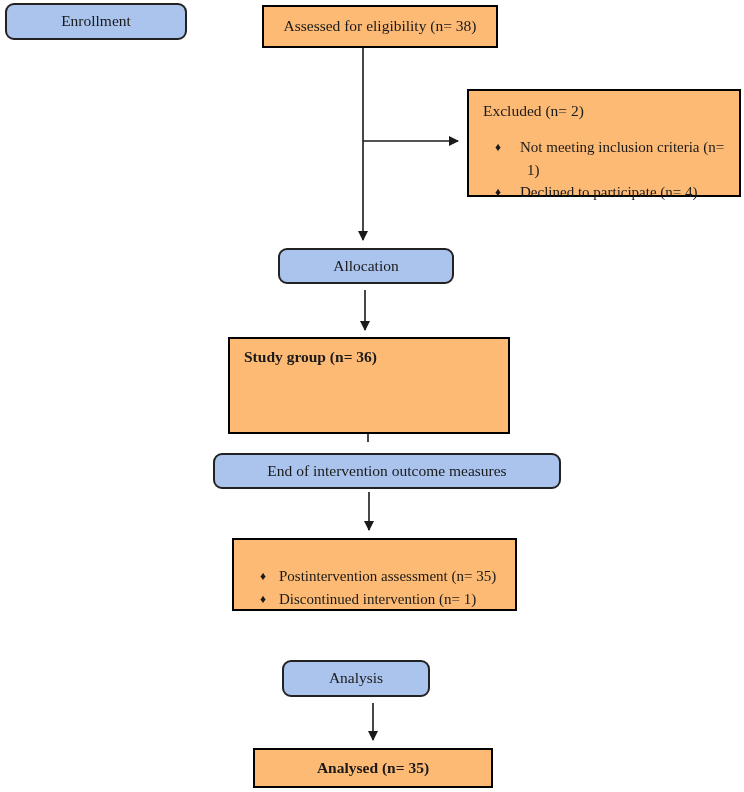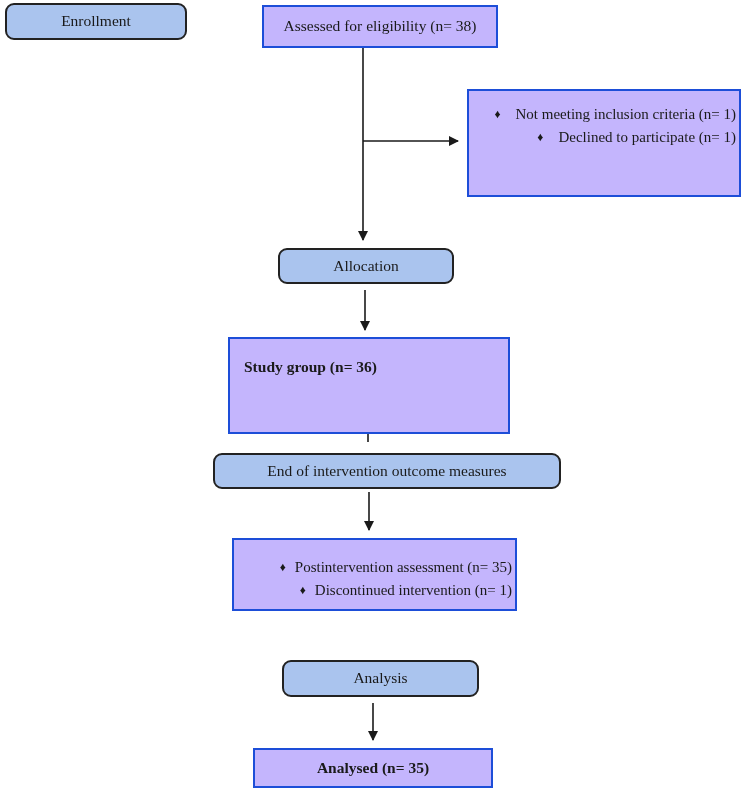--- a/index.html
+++ b/index.html
@@ -12,22 +12,22 @@
     width: 744px;
     height: 792px;
     background: #ffffff;
     font-family: "Liberation Serif", "DejaVu Serif", serif;
     color: #1a1a1a;
     overflow: hidden;
   }
   .node {
     position: absolute;
     box-sizing: border-box;
-    background: #c4b5fd;
-    border: 2px solid #1d4ed8;
+    background: #fdba74;
+    border: 2px solid #000000;
     font-size: 15.5px;
     line-height: 1.45;
   }
   .node.blue {
     background: var(--box-blue, #aac4ee);
     border-radius: 9px;
     border: 2px solid #222222;
   }
   .node.center {
     display: flex;
@@ -36,22 +36,21 @@
     text-align: center;
   }
   .node .title {
     padding: 0 0 2px 14px;
   }
   .node .title.bold {
     font-weight: bold;
   }
   .bold { font-weight: bold; }
   .bullet-list {
-    margin: 3px;
-    text-align: right;
+    margin: 12px;
   }
   .bullet-row {
     padding-left: 42px;
     text-indent: -28px;
     line-height: 1.5;
     font-size: 15px;
   }
   .bullet-glyph {
     font-size: 12px;
     display: inline-block;
@@ -60,24 +59,24 @@
     margin-right: 9px;
     vertical-align: 1px;
   }
   .bullet-list.wide-gap .bullet-row { padding-left: 46px; text-indent: -32px; }
   .bullet-list.wide-gap .bullet-glyph { margin-right: 15px; }
   
   #enrollment-box   { left: 5px;   top: 3px;   width: 182px; height: 37px; }
   #assessed-box     { left: 262px; top: 5px;   width: 236px; height: 43px; }
   #excluded-box     { left: 467px; top: 89px;  width: 274px; height: 108px; padding-top: 9px; }
   #allocation-box   { left: 278px; top: 248px; width: 176px; height: 36px; }
-  #study-box        { left: 228px; top: 337px; width: 282px; height: 97px;  padding-top: 17px; }
+  #study-box        { left: 228px; top: 337px; width: 282px; height: 97px;  padding-top: 7px; }
   #endint-box       { left: 197px; top: 453px; width: 348px; height: 36px; margin-left: 16px; }
   #post-box         { left: 232px; top: 538px; width: 285px; height: 73px;  padding-top: 13px; font-family: Liberation Serif, serif; }
-  #analysis-box     { left: 282px; top: 660px; width: 197px; height: 37px; }
+  #analysis-box     { left: 282px; top: 660px; width: 148px; height: 37px; }
   #analysed-box     { left: 253px; top: 748px; width: 240px; height: 40px; }
   #connector-layer {
     position: absolute;
     left: 0; top: 0;
     width: 744px; height: 792px;
     pointer-events: none;
   }
 </style>
 </head>
 <body>
@@ -106,23 +105,24 @@
 
   <div id="enrollment-box" class="node blue center">
     <span>Enrollment</span>
   </div>
 
   <div id="assessed-box" class="node center">
     <span>Assessed for eligibility (n= 38)</span>
   </div>
 
   <div id="excluded-box" class="node">
+    <div class="title">Excluded (n= 2)</div>
     <div class="bullet-list wide-gap">
         <div class="bullet-row"><span class="bullet-glyph">♦</span><span>Not meeting inclusion criteria (n= 1)</span></div>
-        <div class="bullet-row"><span class="bullet-glyph">♦</span><span>Declined to participate (n= 1)</span></div>
+        <div class="bullet-row"><span class="bullet-glyph">♦</span><span>Declined to participate (n= 4)</span></div>
       </div>
   </div>
 
   <div id="allocation-box" class="node blue center">
     <span>Allocation</span>
   </div>
 
   <div id="study-box" class="node">
     <div class="title bold">Study group (n= 36)</div>
     <div class="bullet-list">

